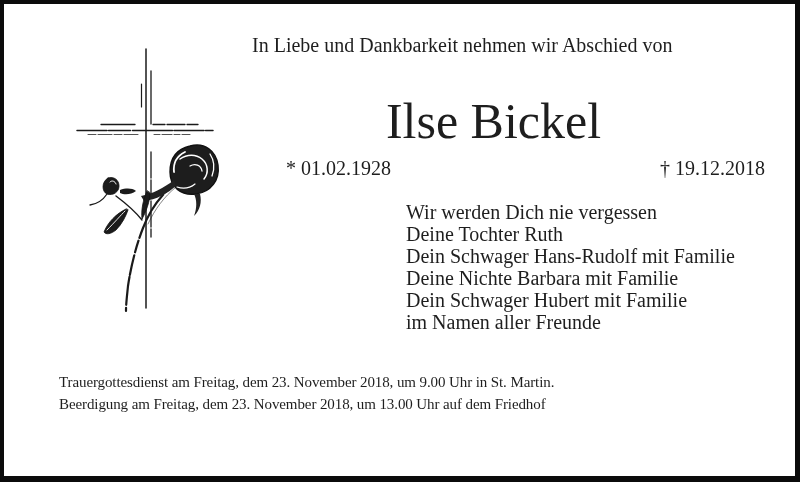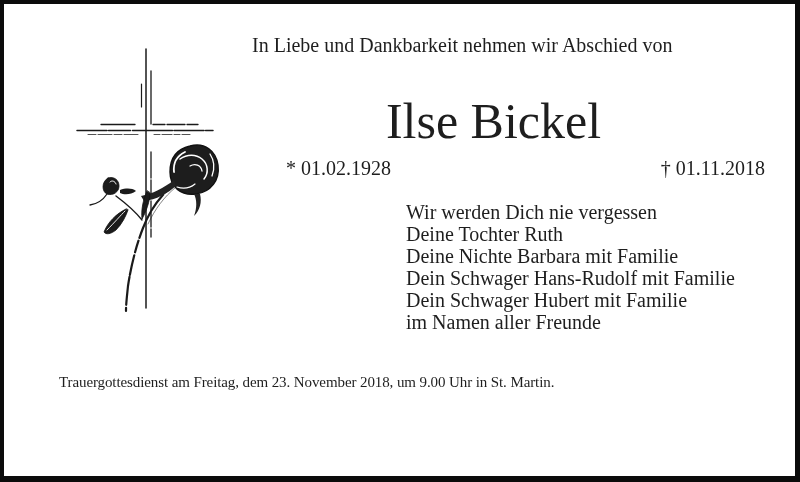--- a/index.html
+++ b/index.html
@@ -111,29 +111,30 @@
   </svg>
 
   <div class="intro">
     <div>In Liebe und Dankbarkeit nehmen wir Abschied von</div>
   </div>
 
   <div class="name">Ilse Bickel</div>
 
   <div class="dates">
     <span>* 01.02.1928</span>
-    <span>† 01.11.2018</span>
+    <span>† 19.12.2018</span>
   </div>
 
   <div class="tributes">
     <div>Wir werden Dich nie vergessen</div>
     <div>Deine Tochter Ruth</div>
+    <div>Dein Schwager Hans-Rudolf mit Familie</div>
     <div>Deine Nichte Barbara mit Familie</div>
-    <div>Dein Schwager Hans-Rudolf mit Familie</div>
     <div>Dein Schwager Hubert mit Familie</div>
     <div>im Namen aller Freunde</div>
   </div>
 
   <div class="service">
     <div>Trauergottesdienst am Freitag, dem 23. November 2018, um 9.00 Uhr in St. Martin.</div>
+    <div>Beerdigung am Freitag, dem 23. November 2018, um 13.00 Uhr auf dem Friedhof</div>
   </div>
 
 </div>
 
 </body></html>

